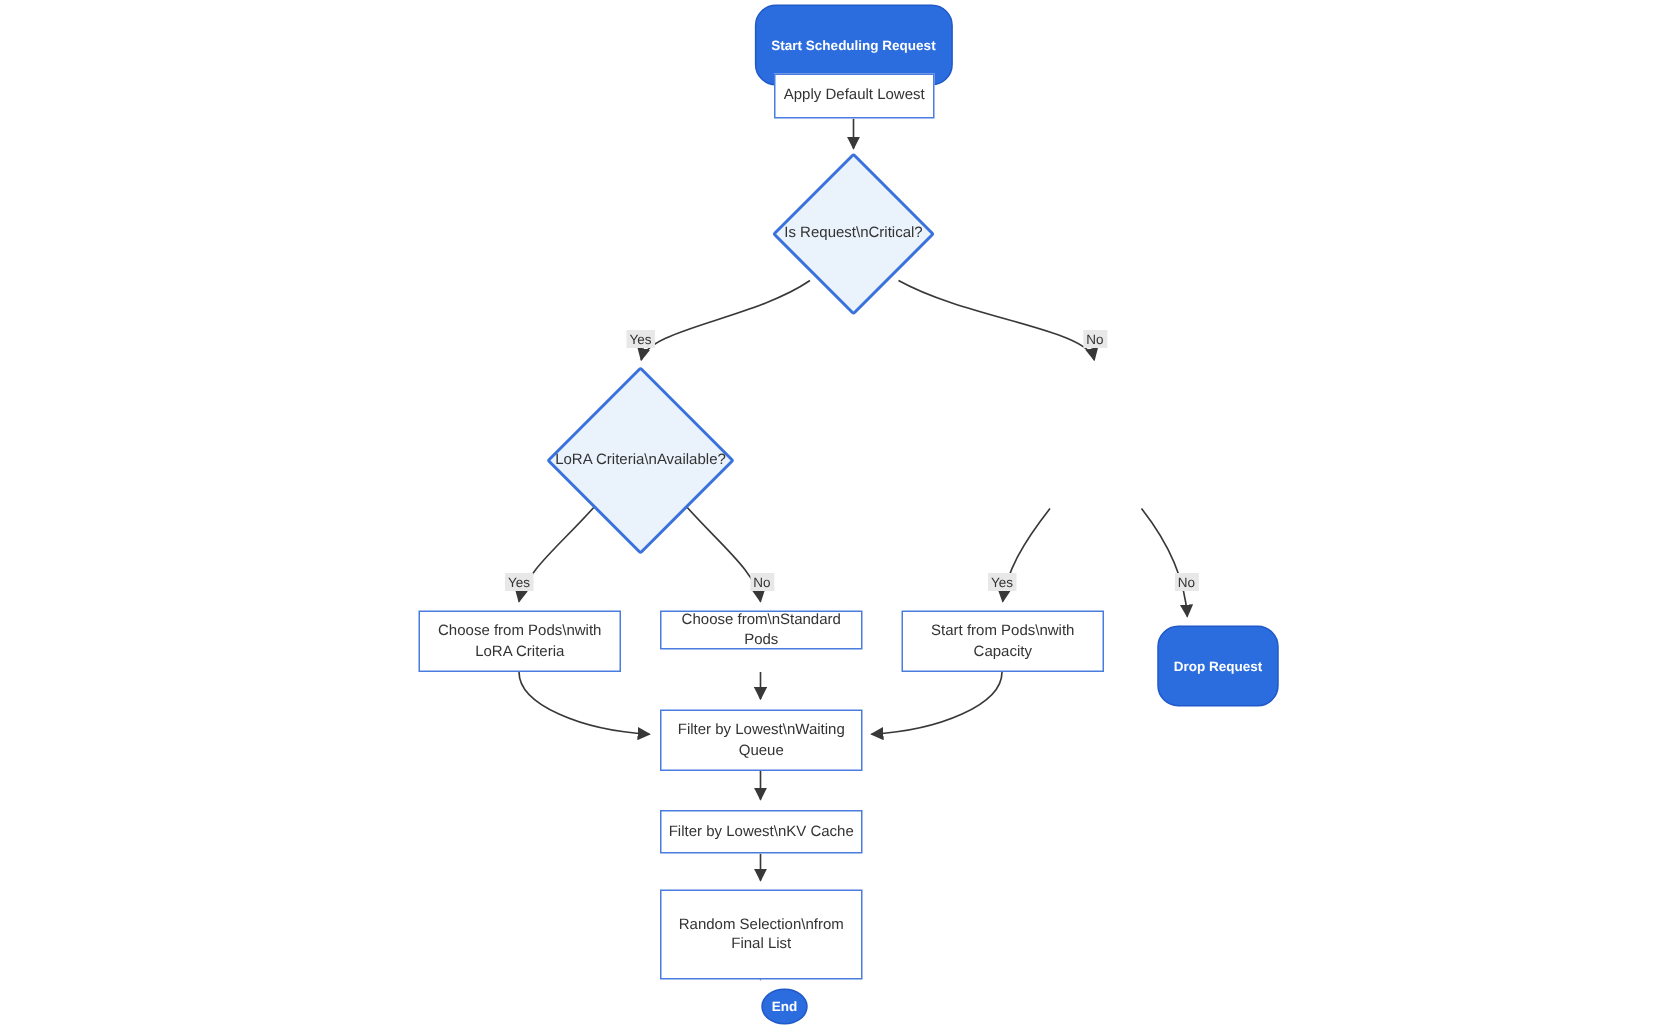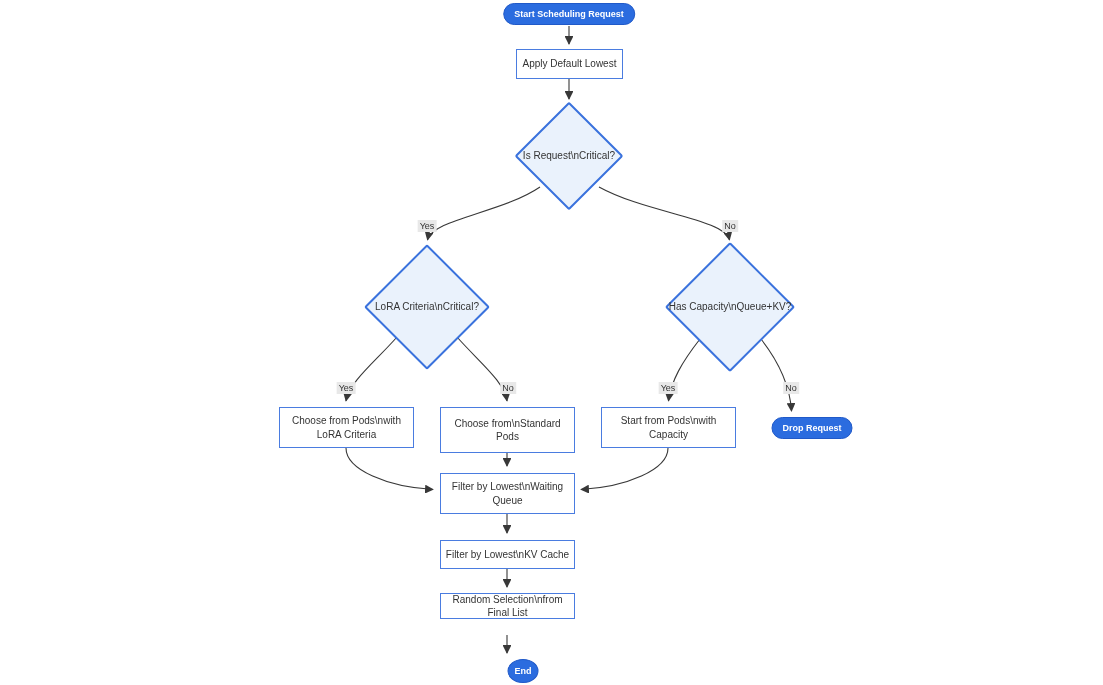--- a/index.html
+++ b/index.html
@@ -24,21 +24,21 @@
     border: 1.5px solid var(--rect_border, #4a7ce0);
   }
   .rect .lbl { display: inline-block; }
 
   .pill {
     background: var(--accent, #2b6cdf);
     color: var(--text_light, #fff);
     border: 1px solid var(--pill_border, #2059c8);
     border-radius: 14px;
     font-weight: bold; font-size: 9px;
-    padding: 4px 10px;
+    padding: 20px 10px;
     transform: translateX(-50%);
     white-space: nowrap;
   }
   .endcap {
     background: var(--accent, #2b6cdf);
     color: var(--text_light, #fff);
     border: 1px solid var(--pill_border, #2059c8);
     border-radius: 50%;
     font-weight: bold; font-size: 9px;
     padding: 5px 6px;
@@ -102,53 +102,49 @@
     <span class="lbl one-line">Apply Default Lowest</span>
   </div>
 
   <div class="node diamond" style="left:517px; top:104px; width:104px; height:104px;text-align:right;">
     <div class="diamond-shape" style="width:73px; height:73px;"></div>
     <span class="lbl one-line">Is Request\nCritical?</span>
   </div>
 
   <div class="node diamond" style="left:367px; top:247px; width:120px; height:120px;">
     <div class="diamond-shape" style="width:85px; height:85px;"></div>
-    <span class="lbl one-line">LoRA Criteria\nCritical?</span>
+    <span class="lbl one-line">LoRA Criteria\nAvailable?</span>
   </div>
 
-  <div class="node diamond" style="left:668px; top:245px; width:124px; height:124px;">
-    <div class="diamond-shape" style="width:88px; height:88px;"></div>
-    <span class="lbl one-line">Has Capacity\nQueue+KV?</span>
-  </div>
 
   <div class="node rect" style="left:279px; top:407px; width:135px; height:41px;">
     <span class="lbl" style="width:118px;">Choose from Pods\nwith LoRA Criteria</span>
   </div>
 
-  <div class="node rect" style="left:440px; top:407px; width:135px; height:46px;">
+  <div class="node rect" style="left:440px; top:407px; width:135px; height:26px;">
     <span class="lbl" style="width:118px;">Choose from\nStandard Pods</span>
   </div>
 
   <div class="node rect" style="left:601px; top:407px; width:135px; height:41px;">
     <span class="lbl" style="width:118px;">Start from Pods\nwith Capacity</span>
   </div>
 
   <div class="node pill" style="left:792px; top:417px;margin-left:20px;">
     <span class="lbl">Drop Request</span>
   </div>
 
   <div class="node rect" style="left:440px; top:540px; width:135px; height:29px;">
     <span class="lbl one-line">Filter by Lowest\nKV Cache</span>
   </div>
 
   <div class="node rect" style="left:440px; top:473px; width:135px; height:41px;">
     <span class="lbl" style="width:126px;">Filter by Lowest\nWaiting Queue</span>
   </div>
 
-  <div class="node rect" style="left:440px; top:593px; width:135px; height:26px;">
+  <div class="node rect" style="left:440px; top:593px; width:135px; height:60px;">
     <span class="lbl" style="width:126px;">Random Selection\nfrom Final List</span>
   </div>
 
   <div class="node endcap" style="left:523px; top:659px;">
     <span class="lbl">End</span>
   </div>
 
   <span class="elbl" style="left:427px; top:226px;">Yes</span>
   <span class="elbl" style="left:730px; top:226px;">No</span>
   <span class="elbl" style="left:346px; top:388px;">Yes</span>

